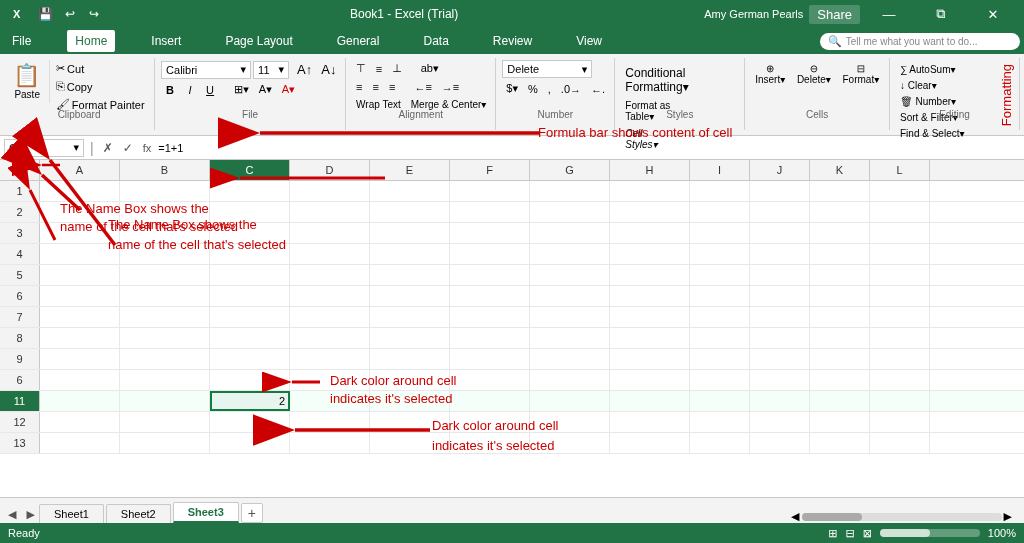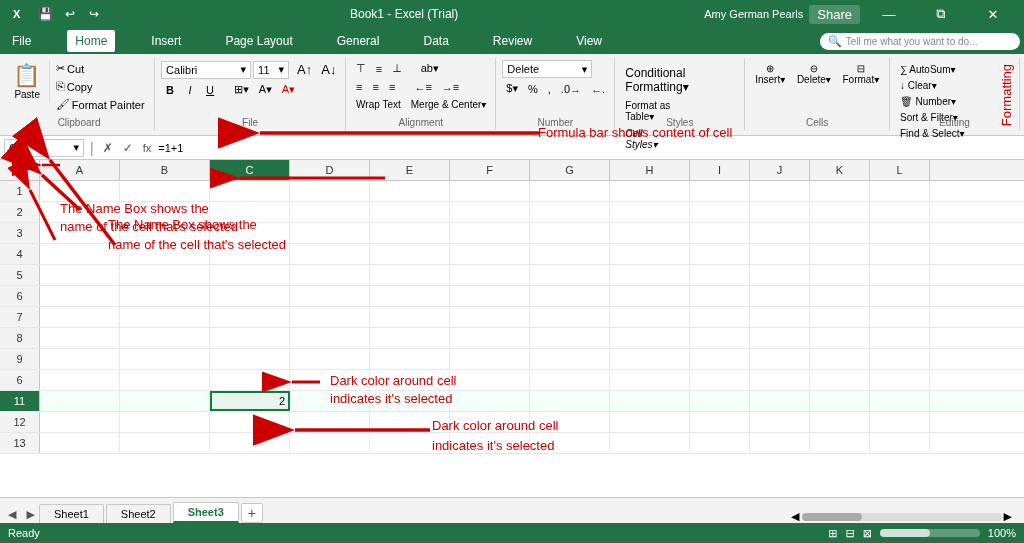--- a/index.html
+++ b/index.html
@@ -61,21 +61,21 @@
       align-items: center;
       border-right: 1px solid #d0d0d0;
       padding: 2px 6px;
       min-width: 60px;
       position: relative;
     }
     .ribbon-group-label {
       font-size: 10px;
       color: #666;
       position: absolute;
-      bottom: 2px;
+      bottom: 10px;
       width: 100%;
       text-align: center;
     }
     .ribbon-group-content {
       display: flex;
       align-items: flex-start;
       gap: 2px;
       padding-bottom: 14px;
       width: 100%;
       justify-content: center;

